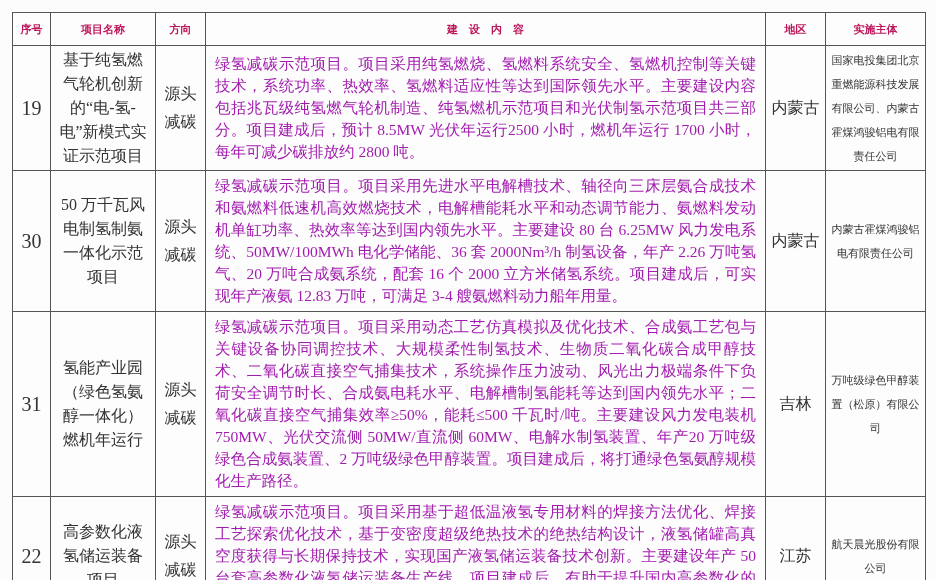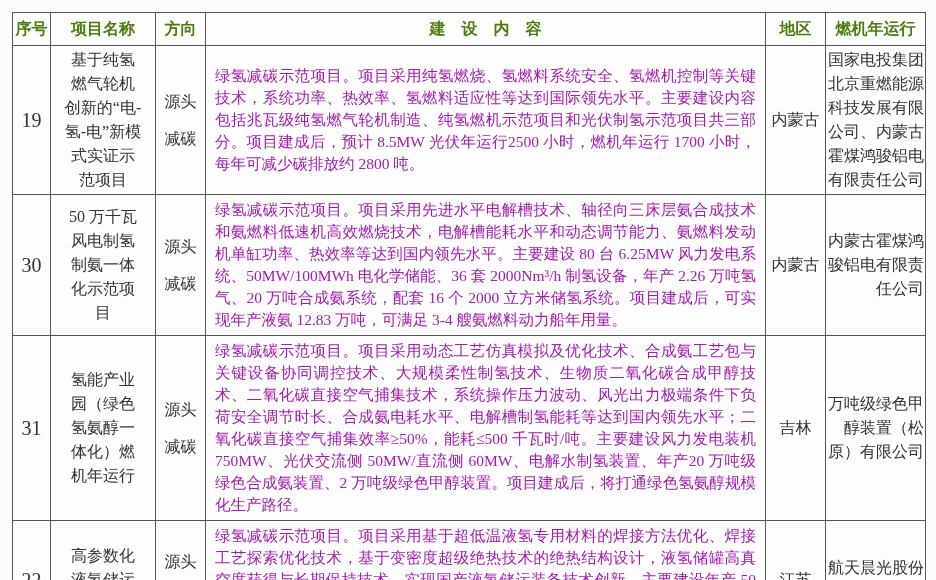--- a/index.html
+++ b/index.html
@@ -25,59 +25,59 @@
     table-layout: fixed;
     background: #fdfdfd;
   }
   table.doc-table th,
   table.doc-table td {
     border: 1.6px solid #555555;
     vertical-align: middle;
     overflow: hidden;
   }
   th.hdr {
-    font-size: 16px;
+    font-size: 11px;
     font-weight: bold;
     text-align: center;
     padding: 4px 2px;
-    color: #4d7c0f;
+    color: #be185d;
   }
   td.cell-no {
     text-align: center;
     font-size: 20px;
     padding: 2px;
   }
   td.cell-name {
     text-align: center;
     font-size: 16px;
     line-height: 24px;
-    padding: 2px 13px;
+    padding: 2px 5px;
   }
   td.cell-dir {
     text-align: center;
     font-size: 16px;
-    line-height: 37px;
+    line-height: 28px;
     padding: 2px 6px;
   }
   td.cell-content {
     font-size: 15.5px;
     line-height: 22px;
     padding: 4px 9px;
     text-align: justify;
     text-justify: inter-ideograph;
     color: #a21caf;
   }
   td.cell-region {
     text-align: center;
     font-size: 16px;
     padding: 2px;
   }
   td.cell-entity {
-    text-align: right;
-    font-size: 16px;
+    text-align: center;
+    font-size: 11px;
     line-height: 24px;
     padding: 2px 1px;
   }
   tr.r-header { height: 33px; }
   tr.r-19 { height: 120px; }
   tr.r-20 { height: 135px; }
   tr.r-21 { height: 161px; }
   tr.r-22 { height: 112px; }
 </style>
 </head>
@@ -93,21 +93,21 @@
       <col style="width:60px">
       <col style="width:100px">
     </colgroup>
     <tbody>
       <tr class="r-header">
         <th class="hdr">序号</th>
         <th class="hdr">项目名称</th>
         <th class="hdr">方向</th>
         <th class="hdr">建　设　内　容</th>
         <th class="hdr">地区</th>
-        <th class="hdr">燃机年运行</th>
+        <th class="hdr">实施主体</th>
       </tr>
 
       <tr class="r-19">
         <td class="cell-no">19</td>
         <td class="cell-name">基于纯氢燃气轮机创新的“电-氢-电”新模式实证示范项目</td>
         <td class="cell-dir">源头减碳</td>
         <td class="cell-content">绿氢减碳示范项目。项目采用纯氢燃烧、氢燃料系统安全、氢燃机控制等关键技术，系统功率、热效率、氢燃料适应性等达到国际领先水平。主要建设内容包括兆瓦级纯氢燃气轮机制造、纯氢燃机示范项目和光伏制氢示范项目共三部分。项目建成后，预计 8.5MW 光伏年运行2500 小时，燃机年运行 1700 小时，每年可减少碳排放约 2800 吨。</td>
         <td class="cell-region">内蒙古</td>
         <td class="cell-entity">国家电投集团北京重燃能源科技发展有限公司、内蒙古霍煤鸿骏铝电有限责任公司</td>
       </tr>

